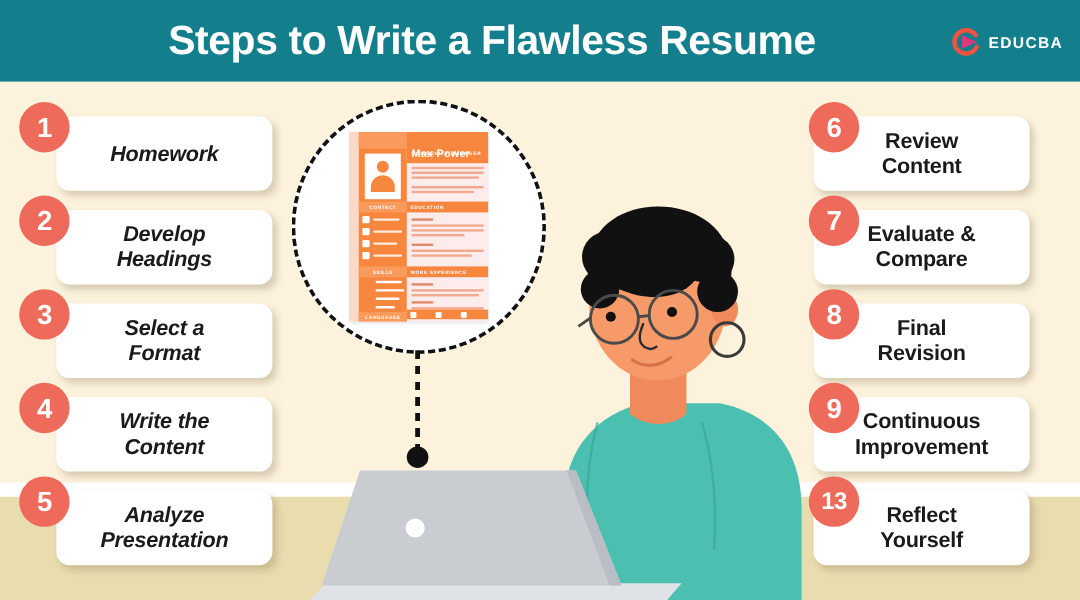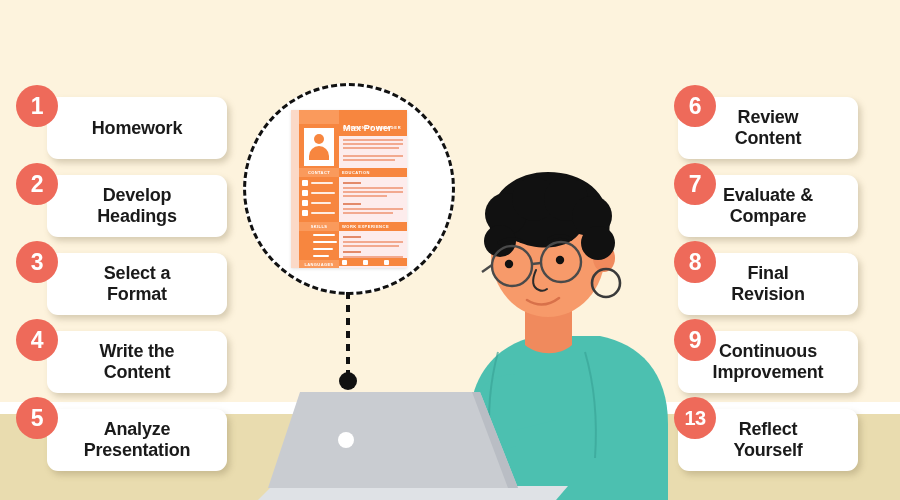--- a/index.html
+++ b/index.html
@@ -43,21 +43,21 @@
     background:#ffffff;border-radius:11px;
     box-shadow:3px 4px 6px rgba(120,105,70,0.28);
     display:flex;align-items:center;justify-content:center;
     text-align:center;padding:0 8px;box-sizing:border-box;z-index:2;
   }
   .step .card .label{
     font-size:18px;font-weight:bold;color:#1a1a1a;line-height:1.14;
     letter-spacing:-0.2px;
   }
   .left .num{left:16px;}
-  .left .card{left:47px;}
+  .left .card{left:47px;font-style:italic;}
   .right .num{left:674px;}
   .right .card{left:678px;}
 
   
   .circle-wrap{position:absolute;left:243px;top:83px;width:212px;height:212px;z-index:4;}
   .circle{
     position:absolute;inset:0;border-radius:50%;
     background:#ffffff;border:3px dashed #111111;box-sizing:border-box;
   }
   .resume{
@@ -213,20 +213,30 @@
         <div class="r-fdot" style="left:3px;"></div>
         <div class="r-fdot" style="left:24px;"></div>
         <div class="r-fdot" style="left:45px;"></div>
       </div>
     </div>
   </div>
 
   <div class="connector"></div>
   <div class="conn-dot"></div>
 
+  <div class="header">
+    <div class="header-title">Steps to Write a Flawless Resume</div>
+    <div class="logo">
+      <svg class="logo-mark" viewBox="0 0 32 32" xmlns="http://www.w3.org/2000/svg">
+        <path d="M26 9 A12 12 0 1 0 27 21" fill="none" stroke="#f0533f" stroke-width="4.6" stroke-linecap="round"></path>
+        <path d="M12 9 L27 16 L12 23 Z" fill="#e0397a"></path>
+      </svg>
+      <span class="logo-text">EDUCBA</span>
+    </div>
+  </div>
 
   <div class="step left" style="top:85px;">
     <div class="num">1</div>
     <div class="card">
         <span class="label">Homework</span>
       </div>
   </div>
   <div class="step left" style="top:163px;">
     <div class="num">2</div>
     <div class="card">

